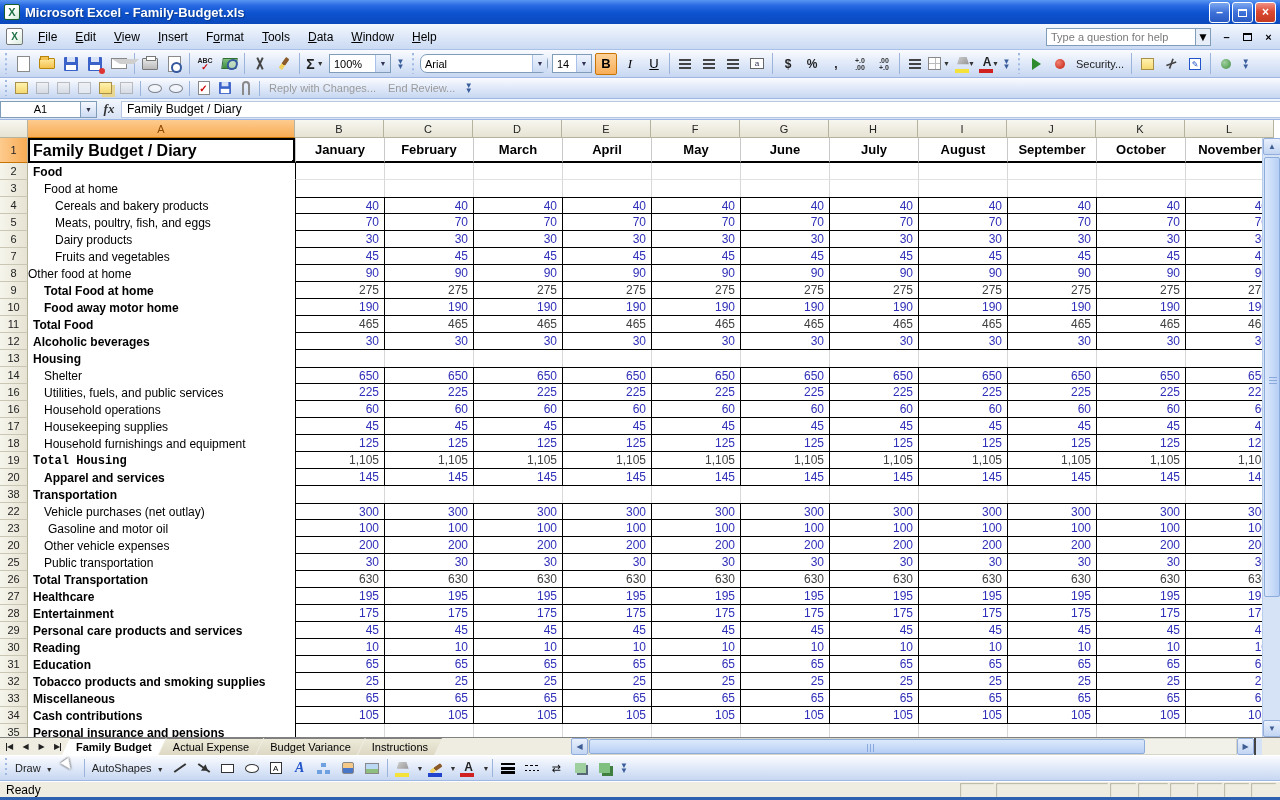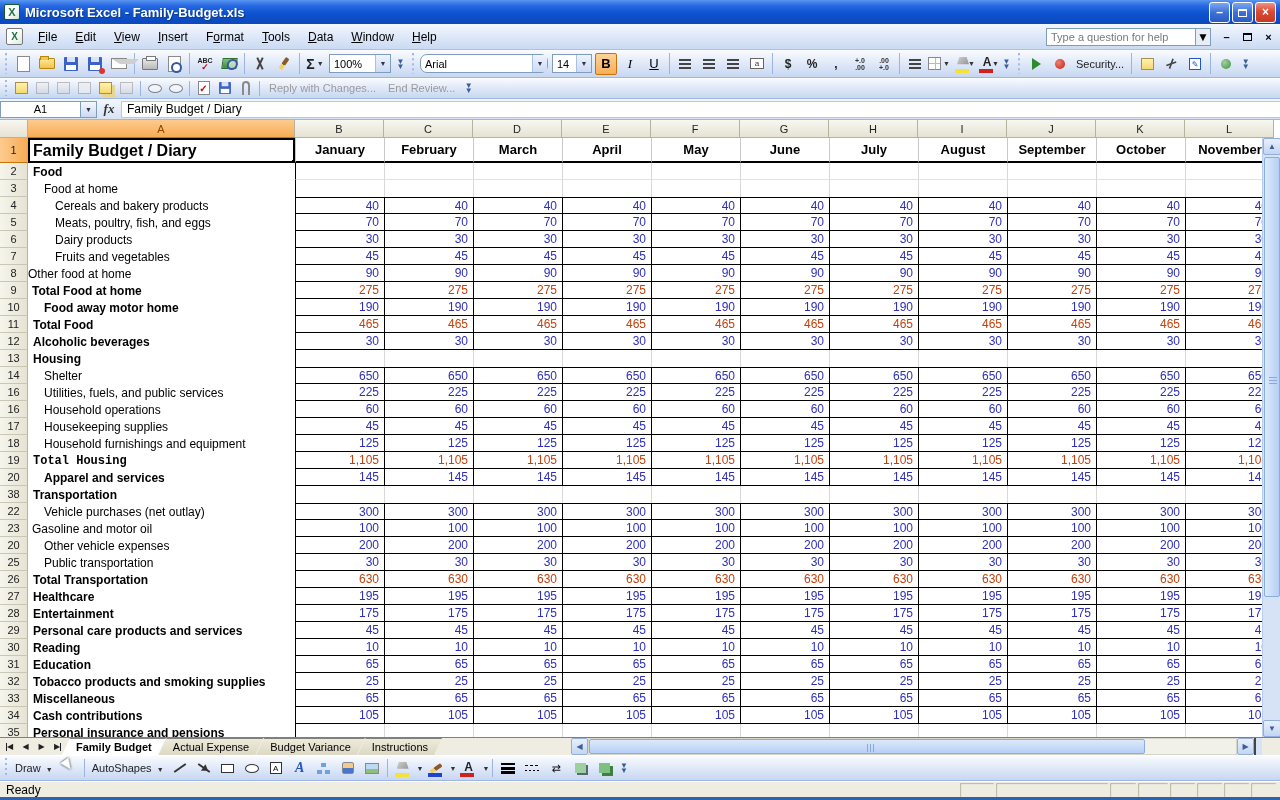--- a/index.html
+++ b/index.html
@@ -133,21 +133,21 @@
   .rh { width:28px; background:linear-gradient(90deg,#F6F5EC,#E6E3D3); border-right:1px solid #B5B29E; border-bottom:1px solid #C9C6B4;
     display:flex; align-items:center; justify-content:center; font-size:11px; color:#222; flex:none; }
   .rh.sel { background:linear-gradient(90deg,#FDCB8E,#F8AC55); border-bottom-color:#C77405; }
   .lc { width:267px; flex:none; display:flex; align-items:center; font-size:12px; color:#000; overflow:hidden; white-space:nowrap; }
   .lc.bold { font-weight:bold; }
   #a1cell { border:2px solid #000; font-weight:bold; font-size:16px; padding-left:3px; position:relative; background:#fff; }
   .fill-handle { position:absolute; right:-3px; bottom:-3px; width:5px; height:5px; background:#000; border:1px solid #fff; }
   .mh { width:89px; flex:none; display:flex; align-items:center; justify-content:center; font-weight:bold; font-size:13px;
     border-left:1px solid #C9C9C9; border-bottom:2px solid #000; }
   .vc { width:89px; flex:none; display:flex; align-items:center; justify-content:flex-end; padding-right:5px; font-size:12px; }
-  .v-blue { color:#2E2EB8; } .v-black { color:#c2410c; }
+  .v-blue { color:#2E2EB8; } .v-black { color:#404040; }
   .bl-k { border-left:1px solid #000; } .bl-g { border-left:1px solid #D8D8D8; }
   .bb-k { border-bottom:1px solid #000; } .bb-g { border-bottom:1px solid #E2E2E2; }
   .bt-k { border-top:1px solid #000; } .br-k { border-right:1px solid #000; }
 
   
   .vscroll { position:absolute; left:1262px; top:138px; width:18px; height:599px; background:#D6E3F6; border-left:1px solid #B9CDEC; z-index:5; }
   .sbtn { position:absolute; left:0; width:18px; height:17px; background:linear-gradient(180deg,#E8F0FC,#C2D5F2);
     border:1px solid #93AEDB; border-radius:2px; color:#3F5E94; font-size:8px; display:flex; align-items:center; justify-content:center; }
   .vthumb { position:absolute; left:1px; top:19px; width:16px; height:440px; border:1px solid #8CACDC; border-radius:2px;
     background:linear-gradient(90deg,#DCE9FB,#B7CFF5); }
@@ -568,21 +568,21 @@
           <span class="vc bl-k bb-k v-blue">90</span>
           <span class="vc bl-k bb-k v-blue">90</span>
           <span class="vc bl-k bb-k v-blue">90</span>
           <span class="vc bl-k bb-k v-blue">90</span>
           <span class="vc bl-k bb-k v-blue">90</span>
           <span class="vc bl-k bb-k v-blue">90</span>
           <span class="vc bl-k bb-k br-k v-blue">90</span>
         </div>
         <div class="grid-row">
           <span class="rh">9</span>
-          <span class="lc bold" style="padding-left: 4px;">Total Food at home</span>
+          <span class="lc bold" style="padding-left: 16px;">Total Food at home</span>
           <span class="vc bl-k bb-k v-black">275</span>
           <span class="vc bl-k bb-k v-black">275</span>
           <span class="vc bl-k bb-k v-black">275</span>
           <span class="vc bl-k bb-k v-black">275</span>
           <span class="vc bl-k bb-k v-black">275</span>
           <span class="vc bl-k bb-k v-black">275</span>
           <span class="vc bl-k bb-k v-black">275</span>
           <span class="vc bl-k bb-k v-black">275</span>
           <span class="vc bl-k bb-k v-black">275</span>
           <span class="vc bl-k bb-k v-black">275</span>
@@ -778,21 +778,21 @@
           <span class="vc bl-k bb-k bt-k v-blue">300</span>
           <span class="vc bl-k bb-k bt-k v-blue">300</span>
           <span class="vc bl-k bb-k bt-k v-blue">300</span>
           <span class="vc bl-k bb-k bt-k v-blue">300</span>
           <span class="vc bl-k bb-k bt-k v-blue">300</span>
           <span class="vc bl-k bb-k bt-k v-blue">300</span>
           <span class="vc bl-k bb-k bt-k br-k v-blue">300</span>
         </div>
         <div class="grid-row">
           <span class="rh">23</span>
-          <span class="lc" style="padding-left: 4px;">Gasoline and motor oil</span>
+          <span class="lc" style="padding-left: 20px;">Gasoline and motor oil</span>
           <span class="vc bl-k bb-k v-blue">100</span>
           <span class="vc bl-k bb-k v-blue">100</span>
           <span class="vc bl-k bb-k v-blue">100</span>
           <span class="vc bl-k bb-k v-blue">100</span>
           <span class="vc bl-k bb-k v-blue">100</span>
           <span class="vc bl-k bb-k v-blue">100</span>
           <span class="vc bl-k bb-k v-blue">100</span>
           <span class="vc bl-k bb-k v-blue">100</span>
           <span class="vc bl-k bb-k v-blue">100</span>
           <span class="vc bl-k bb-k v-blue">100</span>

